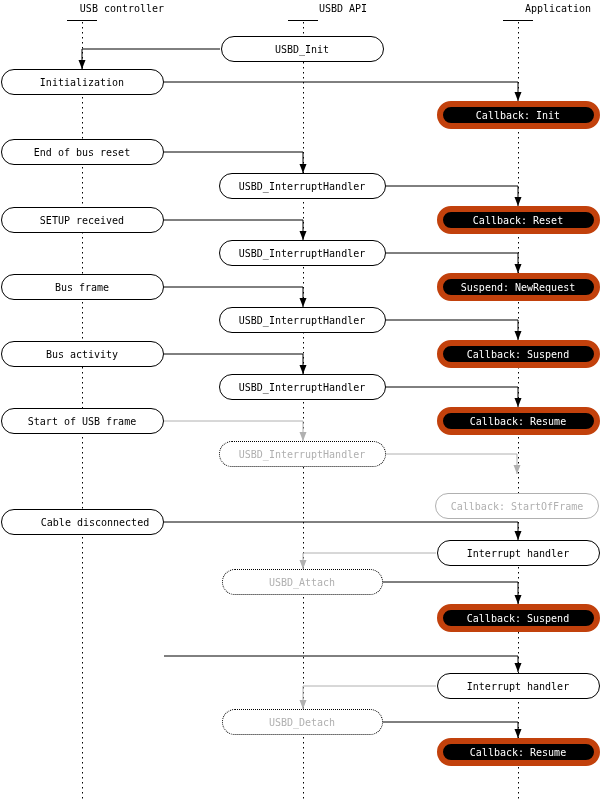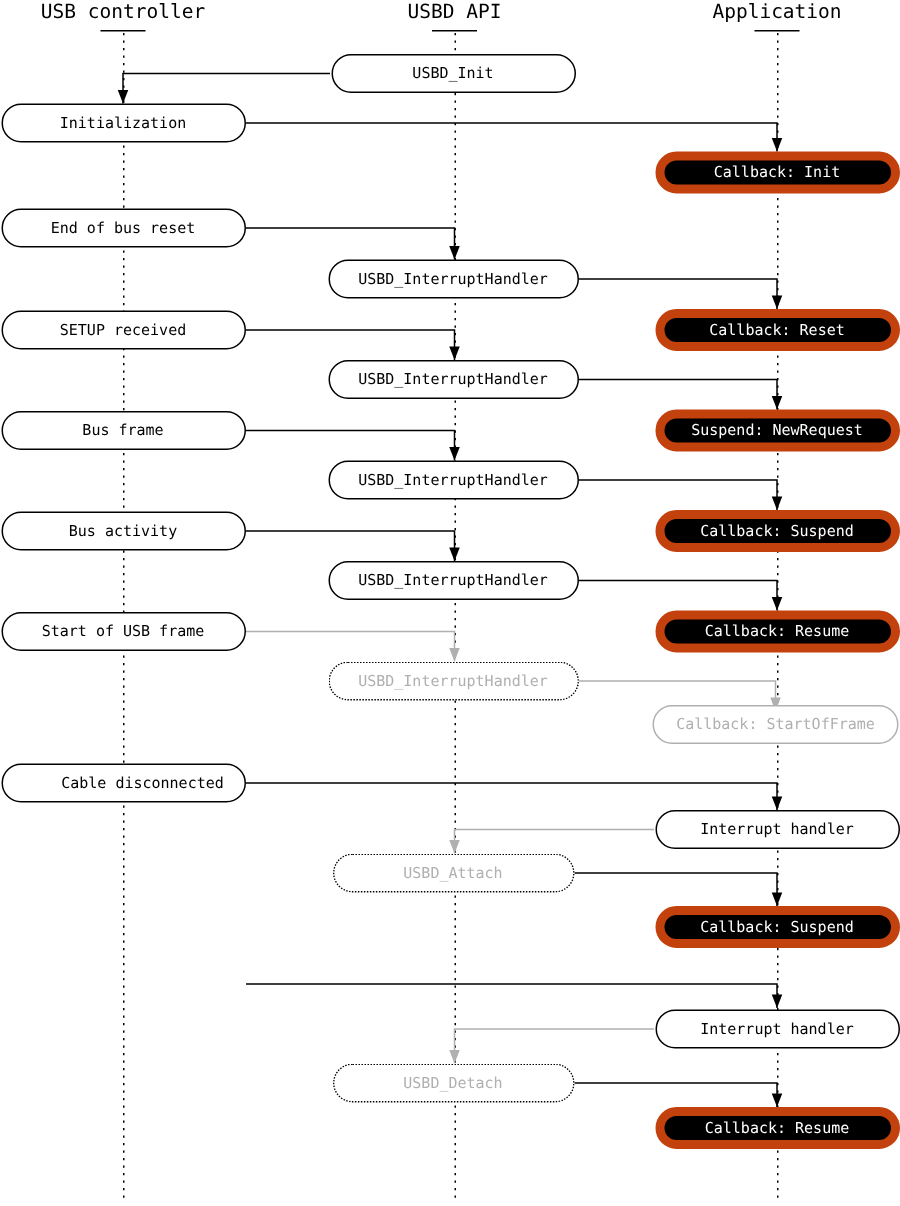--- a/index.html
+++ b/index.html
@@ -10,24 +10,25 @@
     height: 804px;
     background: #ffffff;
     overflow: hidden;
     font-family: "DejaVu Sans Mono", "Liberation Mono", monospace;
   }
   #wires { position: absolute; left: 0; top: 0; width: 600px; height: 804px; }
   .col-header {
     position: absolute;
     top: 1px;
     transform: translateX(-50%);
-    font-size: 13px;
+    font-size: 10px;
     line-height: 16px;
     color: #000;
     white-space: nowrap;
+    margin-left: 40px;
   }
   .node {
     position: absolute;
     display: flex;
     align-items: center;
     justify-content: center;
     white-space: nowrap;
     font-size: 10px;
     height: 26px;
     border-radius: 13px;
@@ -112,21 +113,21 @@
     <div class="node plain" style="left: 218.5px; top: 240px; width: 167px;">USBD_InterruptHandler</div>
     <div class="node black" style="left: 436.5px; top: 273px; width: 163px;">Suspend: NewRequest</div>
     <div class="node plain" style="left: 0.5px; top: 274px; width: 163px;">Bus frame</div>
     <div class="node plain" style="left: 218.5px; top: 307px; width: 167px;">USBD_InterruptHandler</div>
     <div class="node black" style="left: 436.5px; top: 340px; width: 163px;">Callback: Suspend</div>
     <div class="node plain" style="left: 0.5px; top: 341px; width: 163px;">Bus activity</div>
     <div class="node plain" style="left: 218.5px; top: 374px; width: 167px;">USBD_InterruptHandler</div>
     <div class="node black" style="left: 436.5px; top: 407px; width: 163px;">Callback: Resume</div>
     <div class="node plain" style="left: 0.5px; top: 408px; width: 163px;">Start of USB frame</div>
     <div class="node ghost-dotted" style="left: 218.5px; top: 441px; width: 167px;">USBD_InterruptHandler</div>
-    <div class="node ghost-solid" style="left: 435px; top: 470px; width: 164px;">Callback: StartOfFrame</div>
+    <div class="node ghost-solid" style="left: 435px; top: 493px; width: 164px;">Callback: StartOfFrame</div>
     <div class="node plain" style="left: 0.5px; top: 509px; width: 163px; padding-left: 26px;">Cable disconnected</div>
     <div class="node plain" style="left: 436.5px; top: 540px; width: 163px;">Interrupt handler</div>
     <div class="node ghost-dotted" style="left: 221.5px; top: 569px; width: 161px;">USBD_Attach</div>
     <div class="node black" style="left: 436.5px; top: 604px; width: 163px;">Callback: Suspend</div>
     <div class="node plain" style="left: 436.5px; top: 673px; width: 163px;">Interrupt handler</div>
     <div class="node ghost-dotted" style="left: 221.5px; top: 709px; width: 161px;">USBD_Detach</div>
     <div class="node black" style="left: 436.5px; top: 738px; width: 163px;">Callback: Resume</div>
   </div>
 
 </body></html>

